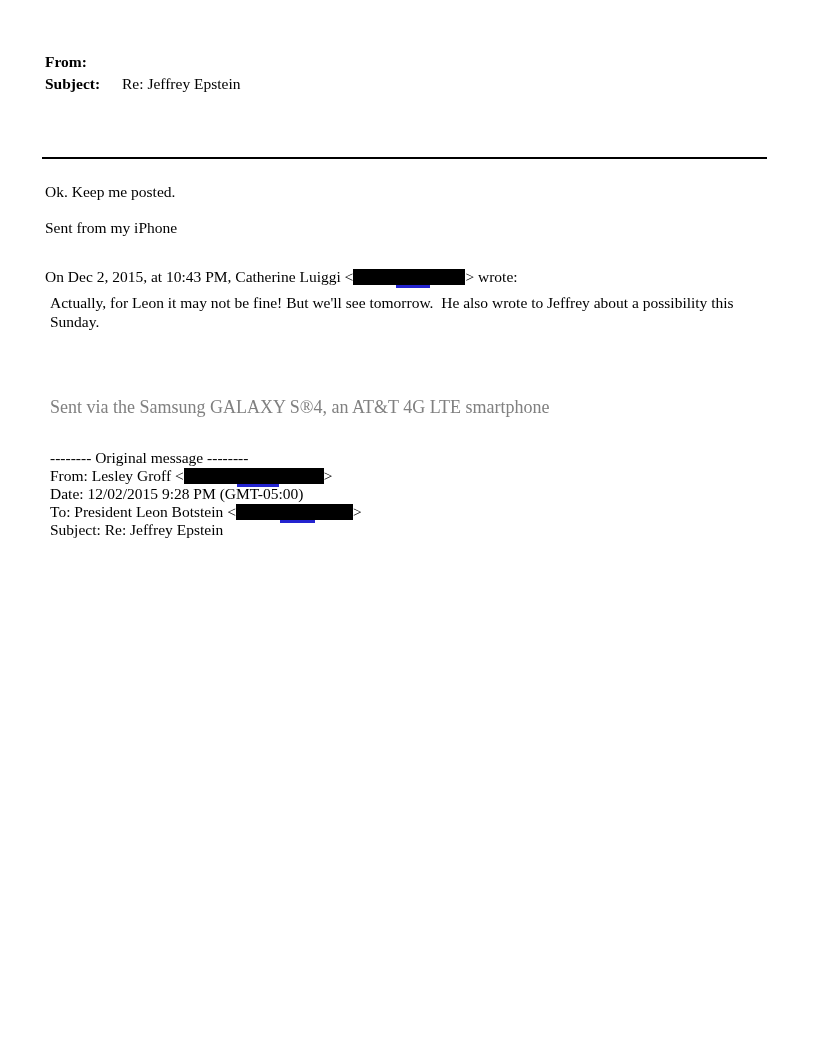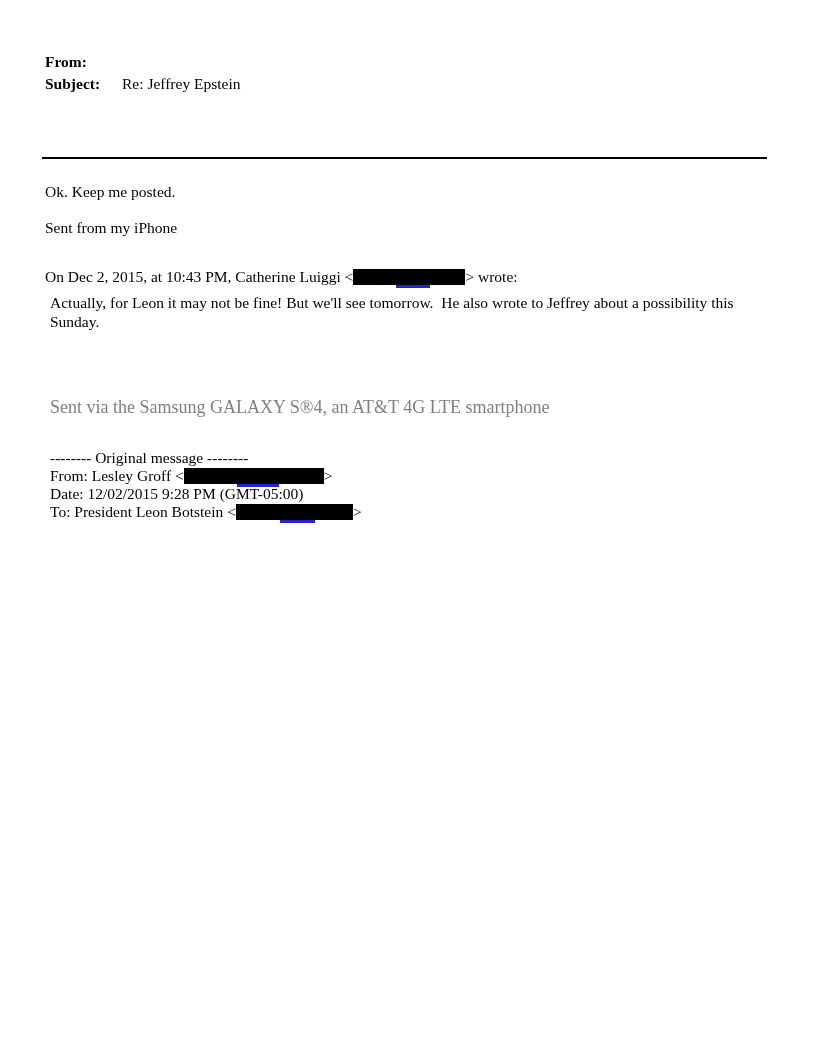--- a/index.html
+++ b/index.html
@@ -130,15 +130,16 @@
 
   <div class="quoted-text">Actually, for Leon it may not be fine! But we'll see tomorrow.  He also wrote to Jeffrey about a possibility this Sunday.</div>
 
   <div class="mobile-sig">Sent via the Samsung GALAXY S®4, an AT&amp;T 4G LTE smartphone</div>
 
   <div class="orig-block">
     <div class="orig-line">-------- Original message --------</div>
     <div class="orig-line"><span>From: Lesley Groff &lt;</span><span class="redaction bar-orig-from link-peek"></span><span>&gt;</span></div>
     <div class="orig-line">Date: 12/02/2015 9:28 PM (GMT-05:00)</div>
     <div class="orig-line"><span>To: President Leon Botstein &lt;</span><span class="redaction bar-orig-to link-peek"></span><span>&gt;</span></div>
+    <div class="orig-line">Subject: Re: Jeffrey Epstein</div>
   </div>
 
 </div>
 
 </body></html>

